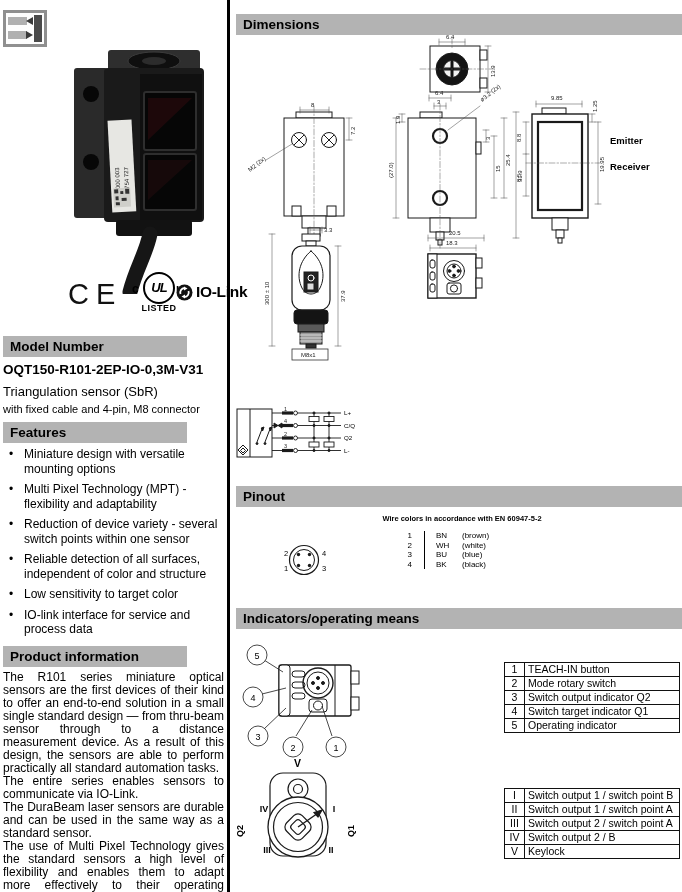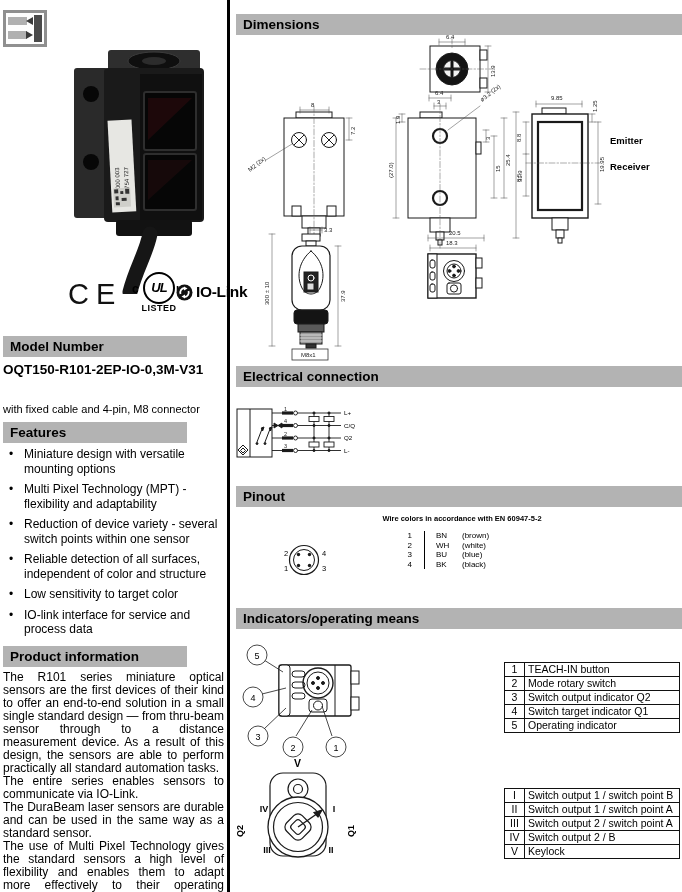--- a/index.html
+++ b/index.html
@@ -102,20 +102,21 @@
       <path d="M4.5,10 A4.5,4.5 0 0 1 8.5,4" stroke="#fff" stroke-width="1.8" fill="none"></path>
       <polygon points="8,2.5 11.5,4.5 8,6.5" fill="#fff"></polygon>
       <path d="M12.5,7 A4.5,4.5 0 0 1 8.5,13" stroke="#fff" stroke-width="1.8" fill="none"></path>
       <polygon points="9,10.5 5.5,12.5 9,14.5" fill="#fff"></polygon>
     </svg>
     <span class="txt">IO-Link</span>
   </div>
 
   <div class="bar lbar" style="top:336px;">Model Number</div>
   <div class="abs model" style="left:3px;top:362px;width:220px;">OQT150-R101-2EP-IO-0,3M-V31</div>
+  <div class="abs mtype" style="left:3px;top:384px;width:220px;">Triangulation sensor (SbR)</div>
   <div class="abs mdesc" style="left:3px;top:403px;width:220px;">with fixed cable and 4-pin, M8 connector</div>
 
   <div class="bar lbar" style="top:422px;">Features</div>
   <ul class="features">
     <li>Miniature design with versatile mounting options</li>
     <li>Multi Pixel Technology (MPT) - flexibility and adaptability</li>
     <li>Reduction of device variety - several switch points within one sensor</li>
     <li>Reliable detection of all surfaces, independent of color and structure</li>
     <li>Low sensitivity to target color</li>
     <li>IO-link interface for service and process data</li>
@@ -274,21 +275,20 @@
         <circle cx="218" cy="245.5" r="1.4" fill="#1a1a1a"></circle>
       <circle cx="213.5" cy="241" r="1.4" fill="#1a1a1a"></circle>
         <circle cx="222.5" cy="241" r="1.4" fill="#1a1a1a"></circle>
       <rect x="211" y="253" width="14" height="11" rx="2"></rect>
         <circle cx="218" cy="258.5" r="3.6"></circle>
       <rect x="240" y="228" width="6" height="10" fill="#fff"></rect>
       <rect x="240" y="248" width="6" height="10" fill="#fff"></rect>
     </g>
   </svg>
 
-  <div class="bar rbar" style="top:366px;">Electrical connection</div>
 
   <svg class="abs" style="left:236px;top:404px;" width="140" height="62" viewBox="0 0 140 62" fill="none">
     <g stroke="#1a1a1a" stroke-width="1">
       <rect x="1" y="5" width="35" height="48" fill="#fff"></rect>
       <path d="M14,5 v48"></path>
       <path d="M7,41 l5,5 -5,5 -5,-5 Z"></path>
         <path d="M7,44 l2.5,2.5 -2.5,2.5 -2.5,-2.5 Z"></path>
       <path d="M21,38 L26,25"></path>
         <polygon points="25.2,24 28,23 26.6,27" fill="#1a1a1a"></polygon>
       <path d="M29,38 L34,25"></path>

